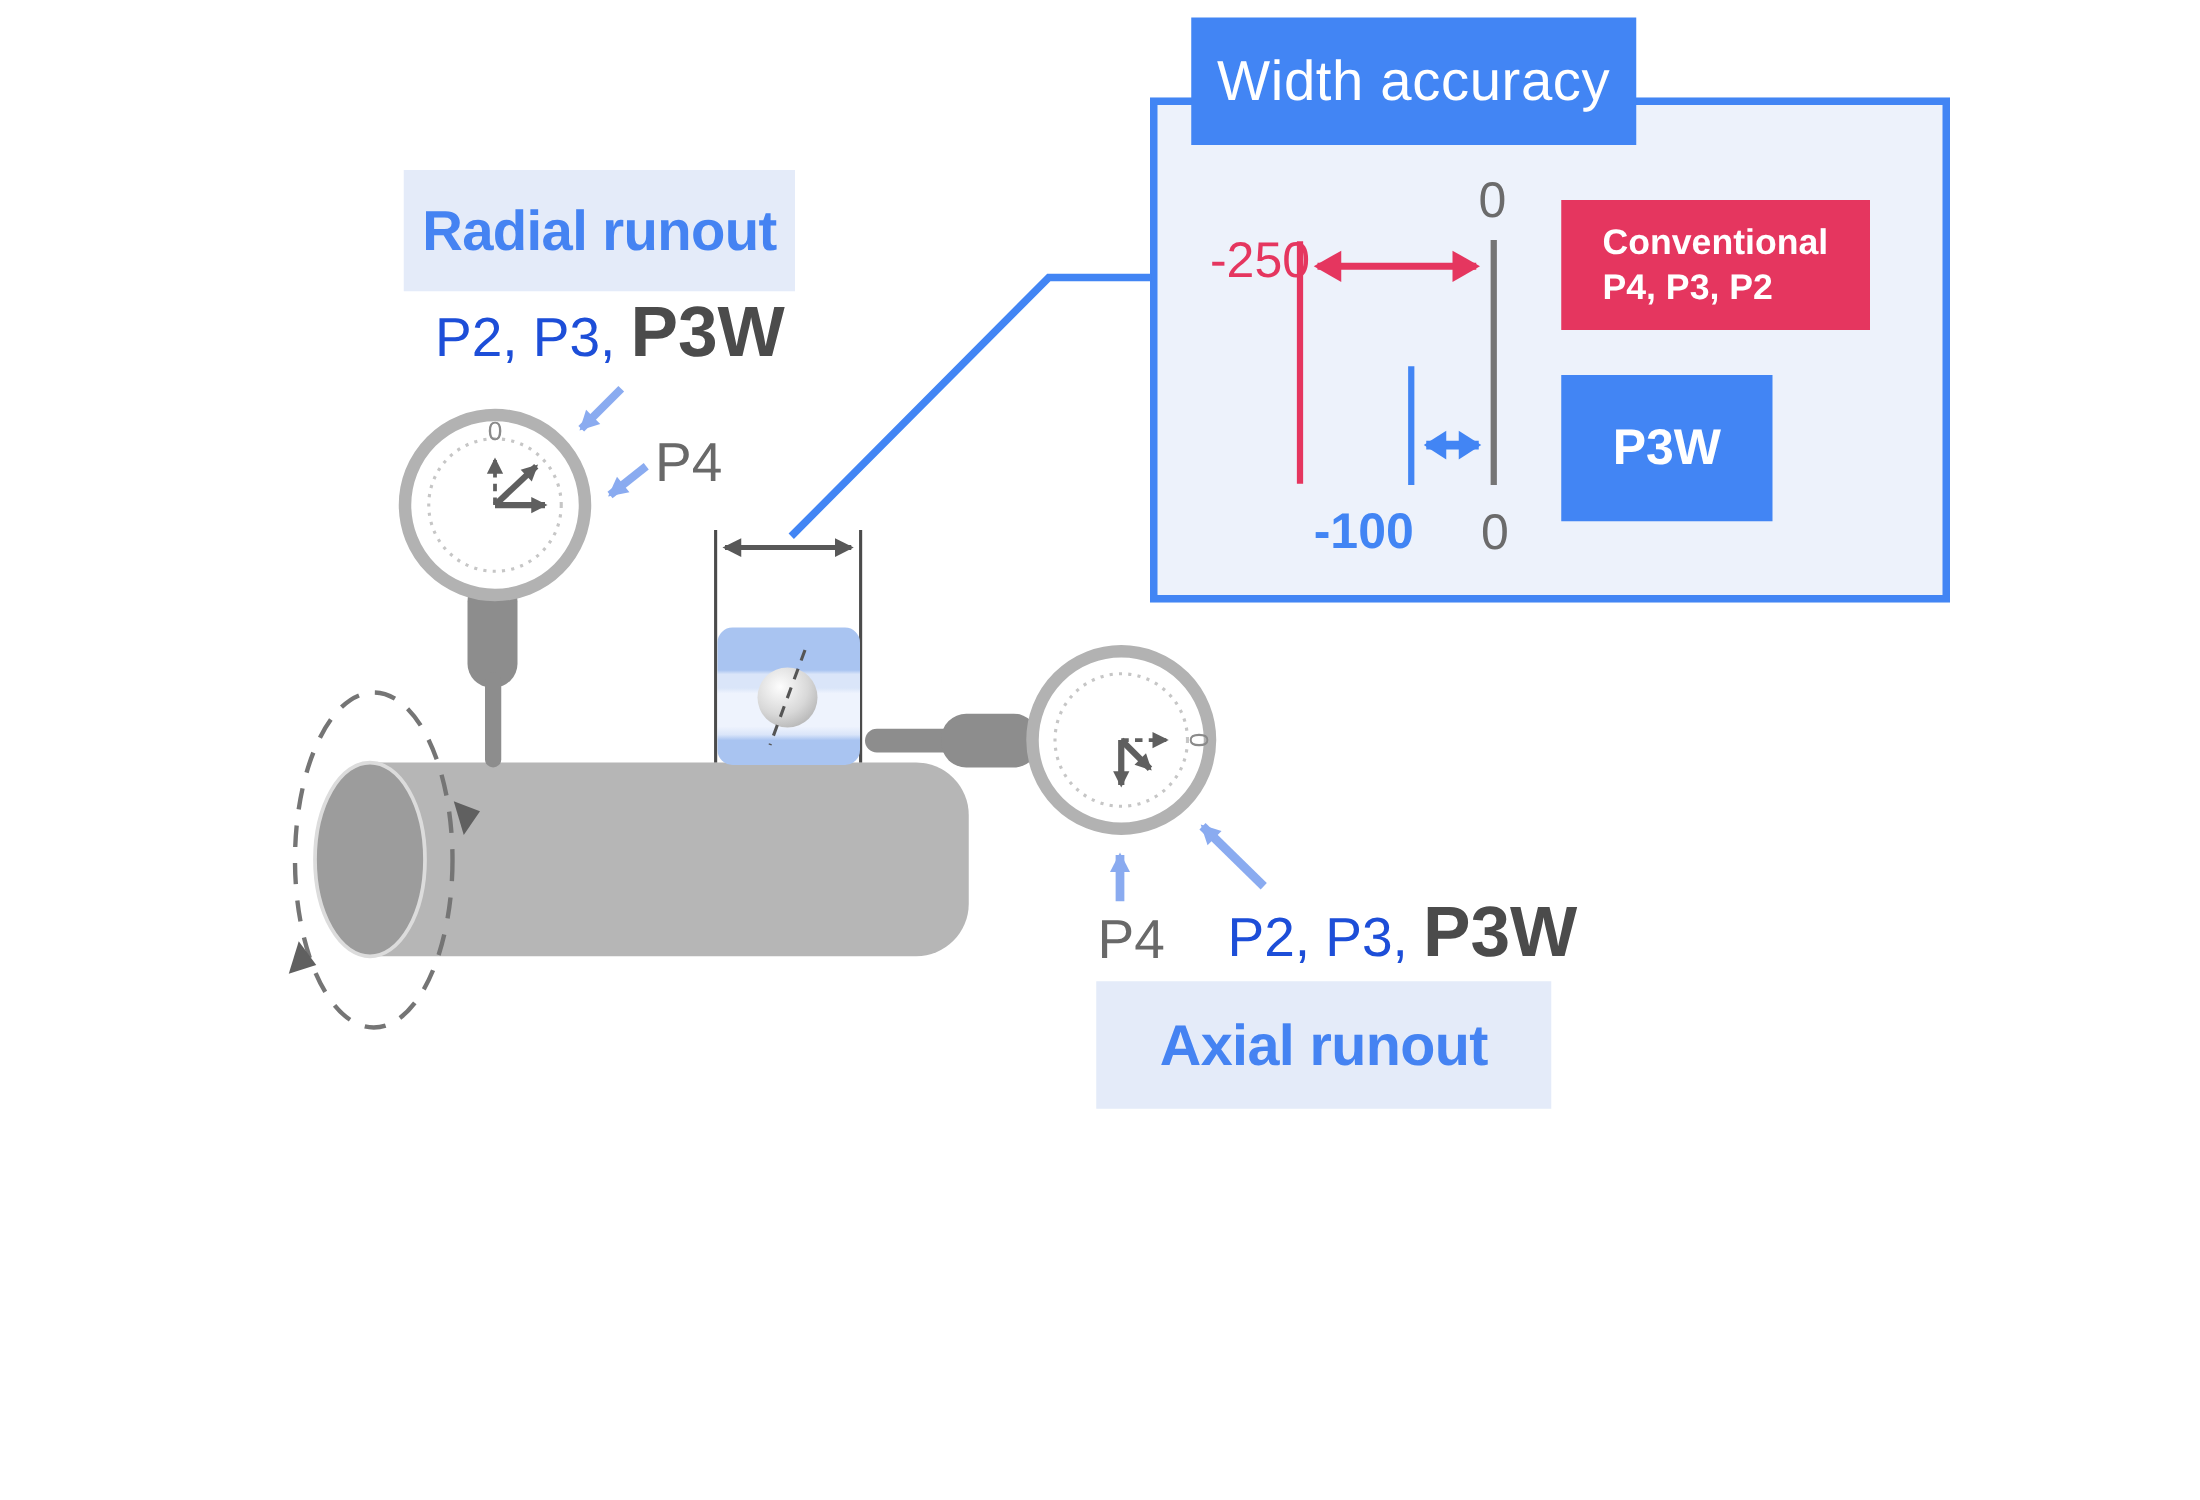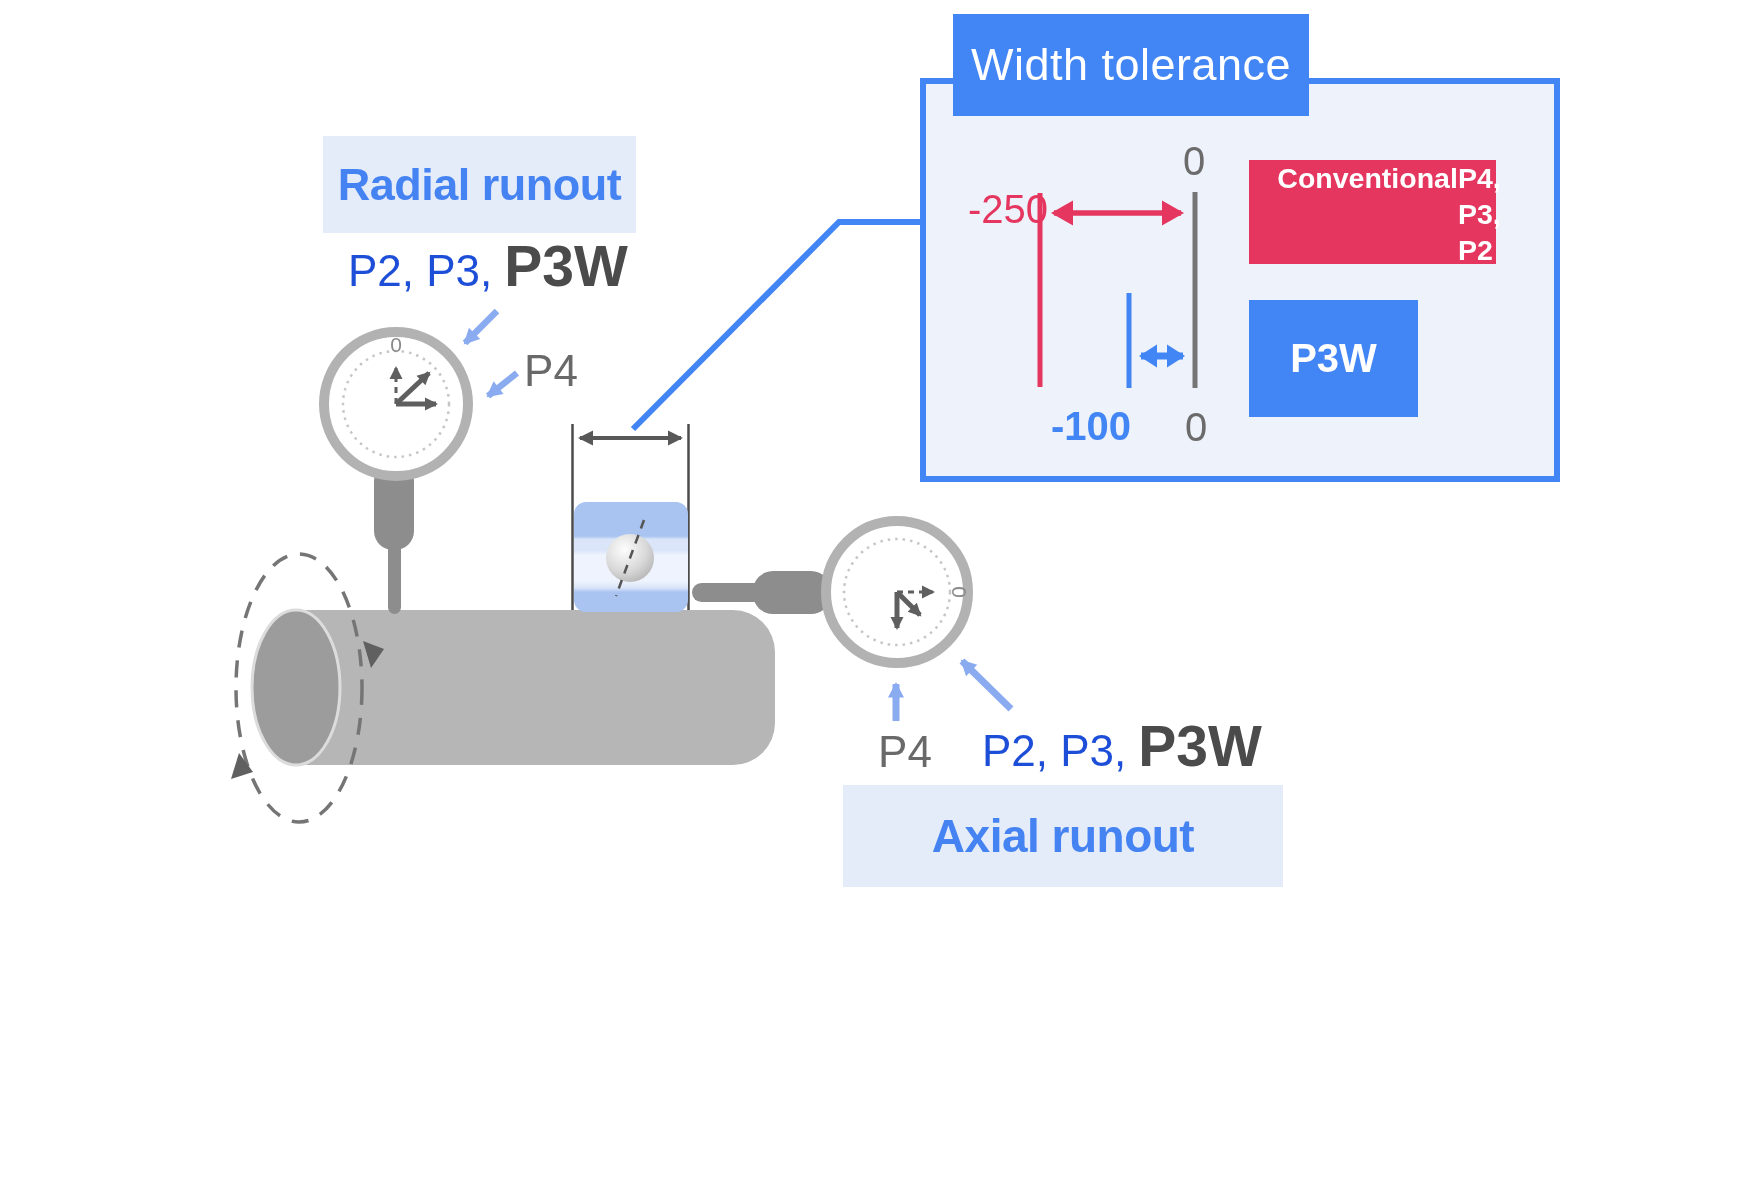--- a/index.html
+++ b/index.html
@@ -8,36 +8,36 @@
   .abs{position:absolute;box-sizing:border-box;}
   .layer-boxes{z-index:1;}
   .overlay{position:absolute;left:0;top:0;width:1760px;height:1200px;z-index:2;pointer-events:none;}
   .layer-text{z-index:3;}
 
   
   .runout-label{display:flex;align-items:center;justify-content:center;
     background:var(--label-bg,#e4ebf9);color:var(--label-blue,#4583f2);
     font-weight:bold;letter-spacing:-0.5px;}
   .runout-label.radial{left:323px;top:136px;width:313px;height:97px;font-size:45px;}
-  .runout-label.axial{left:843px;top:785px;width:440px;height:102px;font-size:46px;}
+  .runout-label.axial{left:877px;top:785px;width:364px;height:102px;font-size:46px;}
 
   .tol-box{left:920px;top:78px;width:640px;height:404px;
     border:6px solid var(--accent-blue,#4285f4);background:#edf2fb;}
   .tol-header{left:953px;top:14px;width:356px;height:102px;
     background:var(--accent-blue,#4285f4);color:#fff;font-size:45px;font-weight:500;
     display:flex;align-items:center;justify-content:center;letter-spacing:0.5px;}
 
   .num{transform:translate(-50%,-50%);font-size:40px;white-space:nowrap;}
   .num.red{color:var(--accent-red,#e5365f);margin-top:48px;}
   .num.gray{color:#6b6b6b;}
   .num.blue{color:var(--accent-blue,#4285f4);font-weight:bold;}
 
   .legend-conv{left:1249px;top:160px;width:247px;height:104px;
     background:var(--accent-red,#e5365f);color:#fff;font-weight:bold;font-size:28.5px;
-    line-height:36px;display:flex;justify-content:center;padding-left:33px;}
+    line-height:36px;display:flex;flex-direction:column;justify-content:center;padding-left:33px;}
   .legend-p3w{left:1249px;top:300px;width:169px;height:117px;
     background:var(--accent-blue,#4285f4);color:#fff;font-weight:bold;font-size:40px;
     display:flex;align-items:center;justify-content:center;}
 
   .classes-row{display:flex;align-items:baseline;white-space:nowrap;}
   .g-std{font-size:44px;color:#1d4ed8;}
   .g-hl{font-size:57px;font-weight:bold;color:#4b4b4b;margin-left:12px;}
   .p4-label{font-size:44px;color:#696969;transform:translateX(-50%);white-space:nowrap;}
 
   .desc{left:67px;top:976px;width:1380px;font-size:43px;line-height:68px;
@@ -146,21 +146,21 @@
     <line x1="1011" y1="709" x2="962" y2="661" class="sv-lblue" stroke-width="7" marker-end="url(#mLBlue)"></line>
 
     <line x1="1040" y1="193" x2="1040" y2="387" class="sv-red" stroke-width="5"></line>
     <line x1="1195" y1="192" x2="1195" y2="388" stroke="#757575" stroke-width="5"></line>
     <line x1="1129" y1="293" x2="1129" y2="388" class="sv-accent" stroke-width="5"></line>
     <line x1="1054" y1="213" x2="1181" y2="213" class="sv-red" stroke-width="5.5" marker-start="url(#mRed)" marker-end="url(#mRed)"></line>
     <line x1="1141" y1="356" x2="1183" y2="356" class="sv-accent" stroke-width="7" marker-start="url(#mBlueA)" marker-end="url(#mBlueA)"></line>
   </svg>
 
   <div class="abs layer-text tol-header">
-    <span>Width tolerance</span>
+    <span>Width accuracy</span>
   </div>
 
   <div class="abs layer-text num red" style="left:1008px;top:161px;">-250</div>
   <div class="abs layer-text num gray" style="left:1194px;top:161px;">0</div>
   <div class="abs layer-text num blue" style="left:1091px;top:426px;">-100</div>
   <div class="abs layer-text num gray" style="left:1196px;top:427px;">0</div>
 
   <div class="abs layer-text classes-row" style="left:348px;top:233px;">
     <span class="g-std">P2, P3,</span>
     <span class="g-hl">P3W</span>

